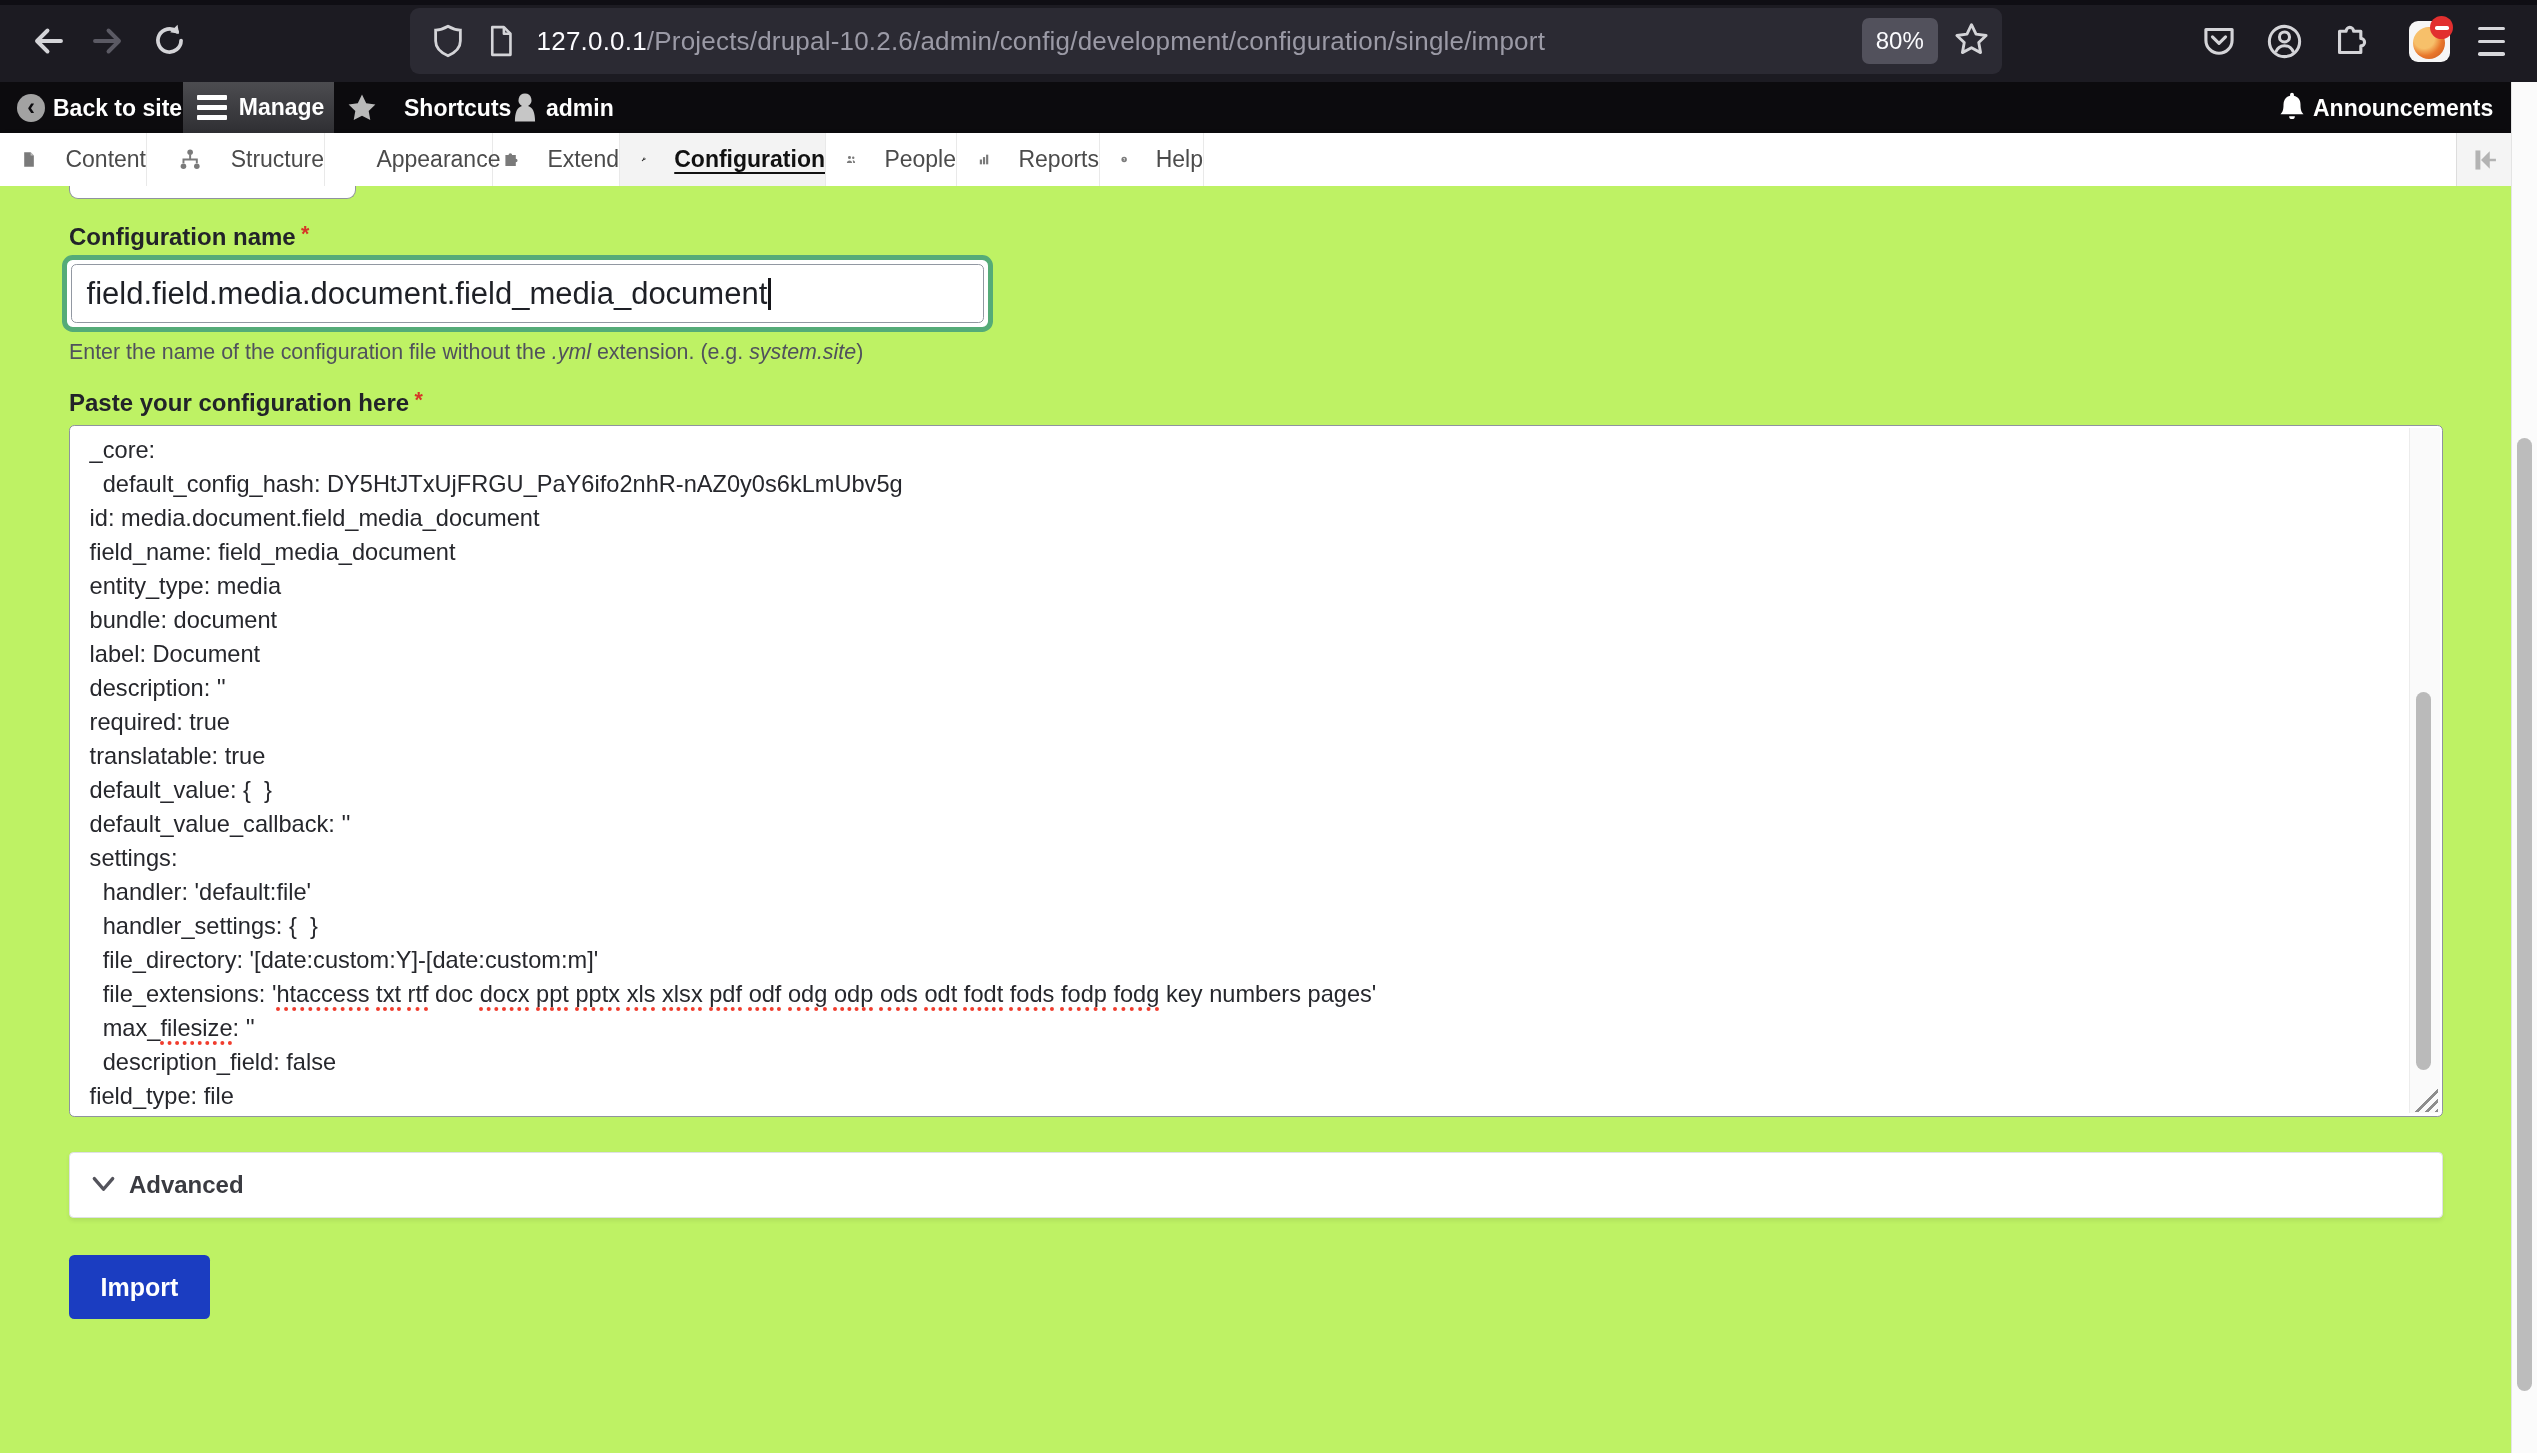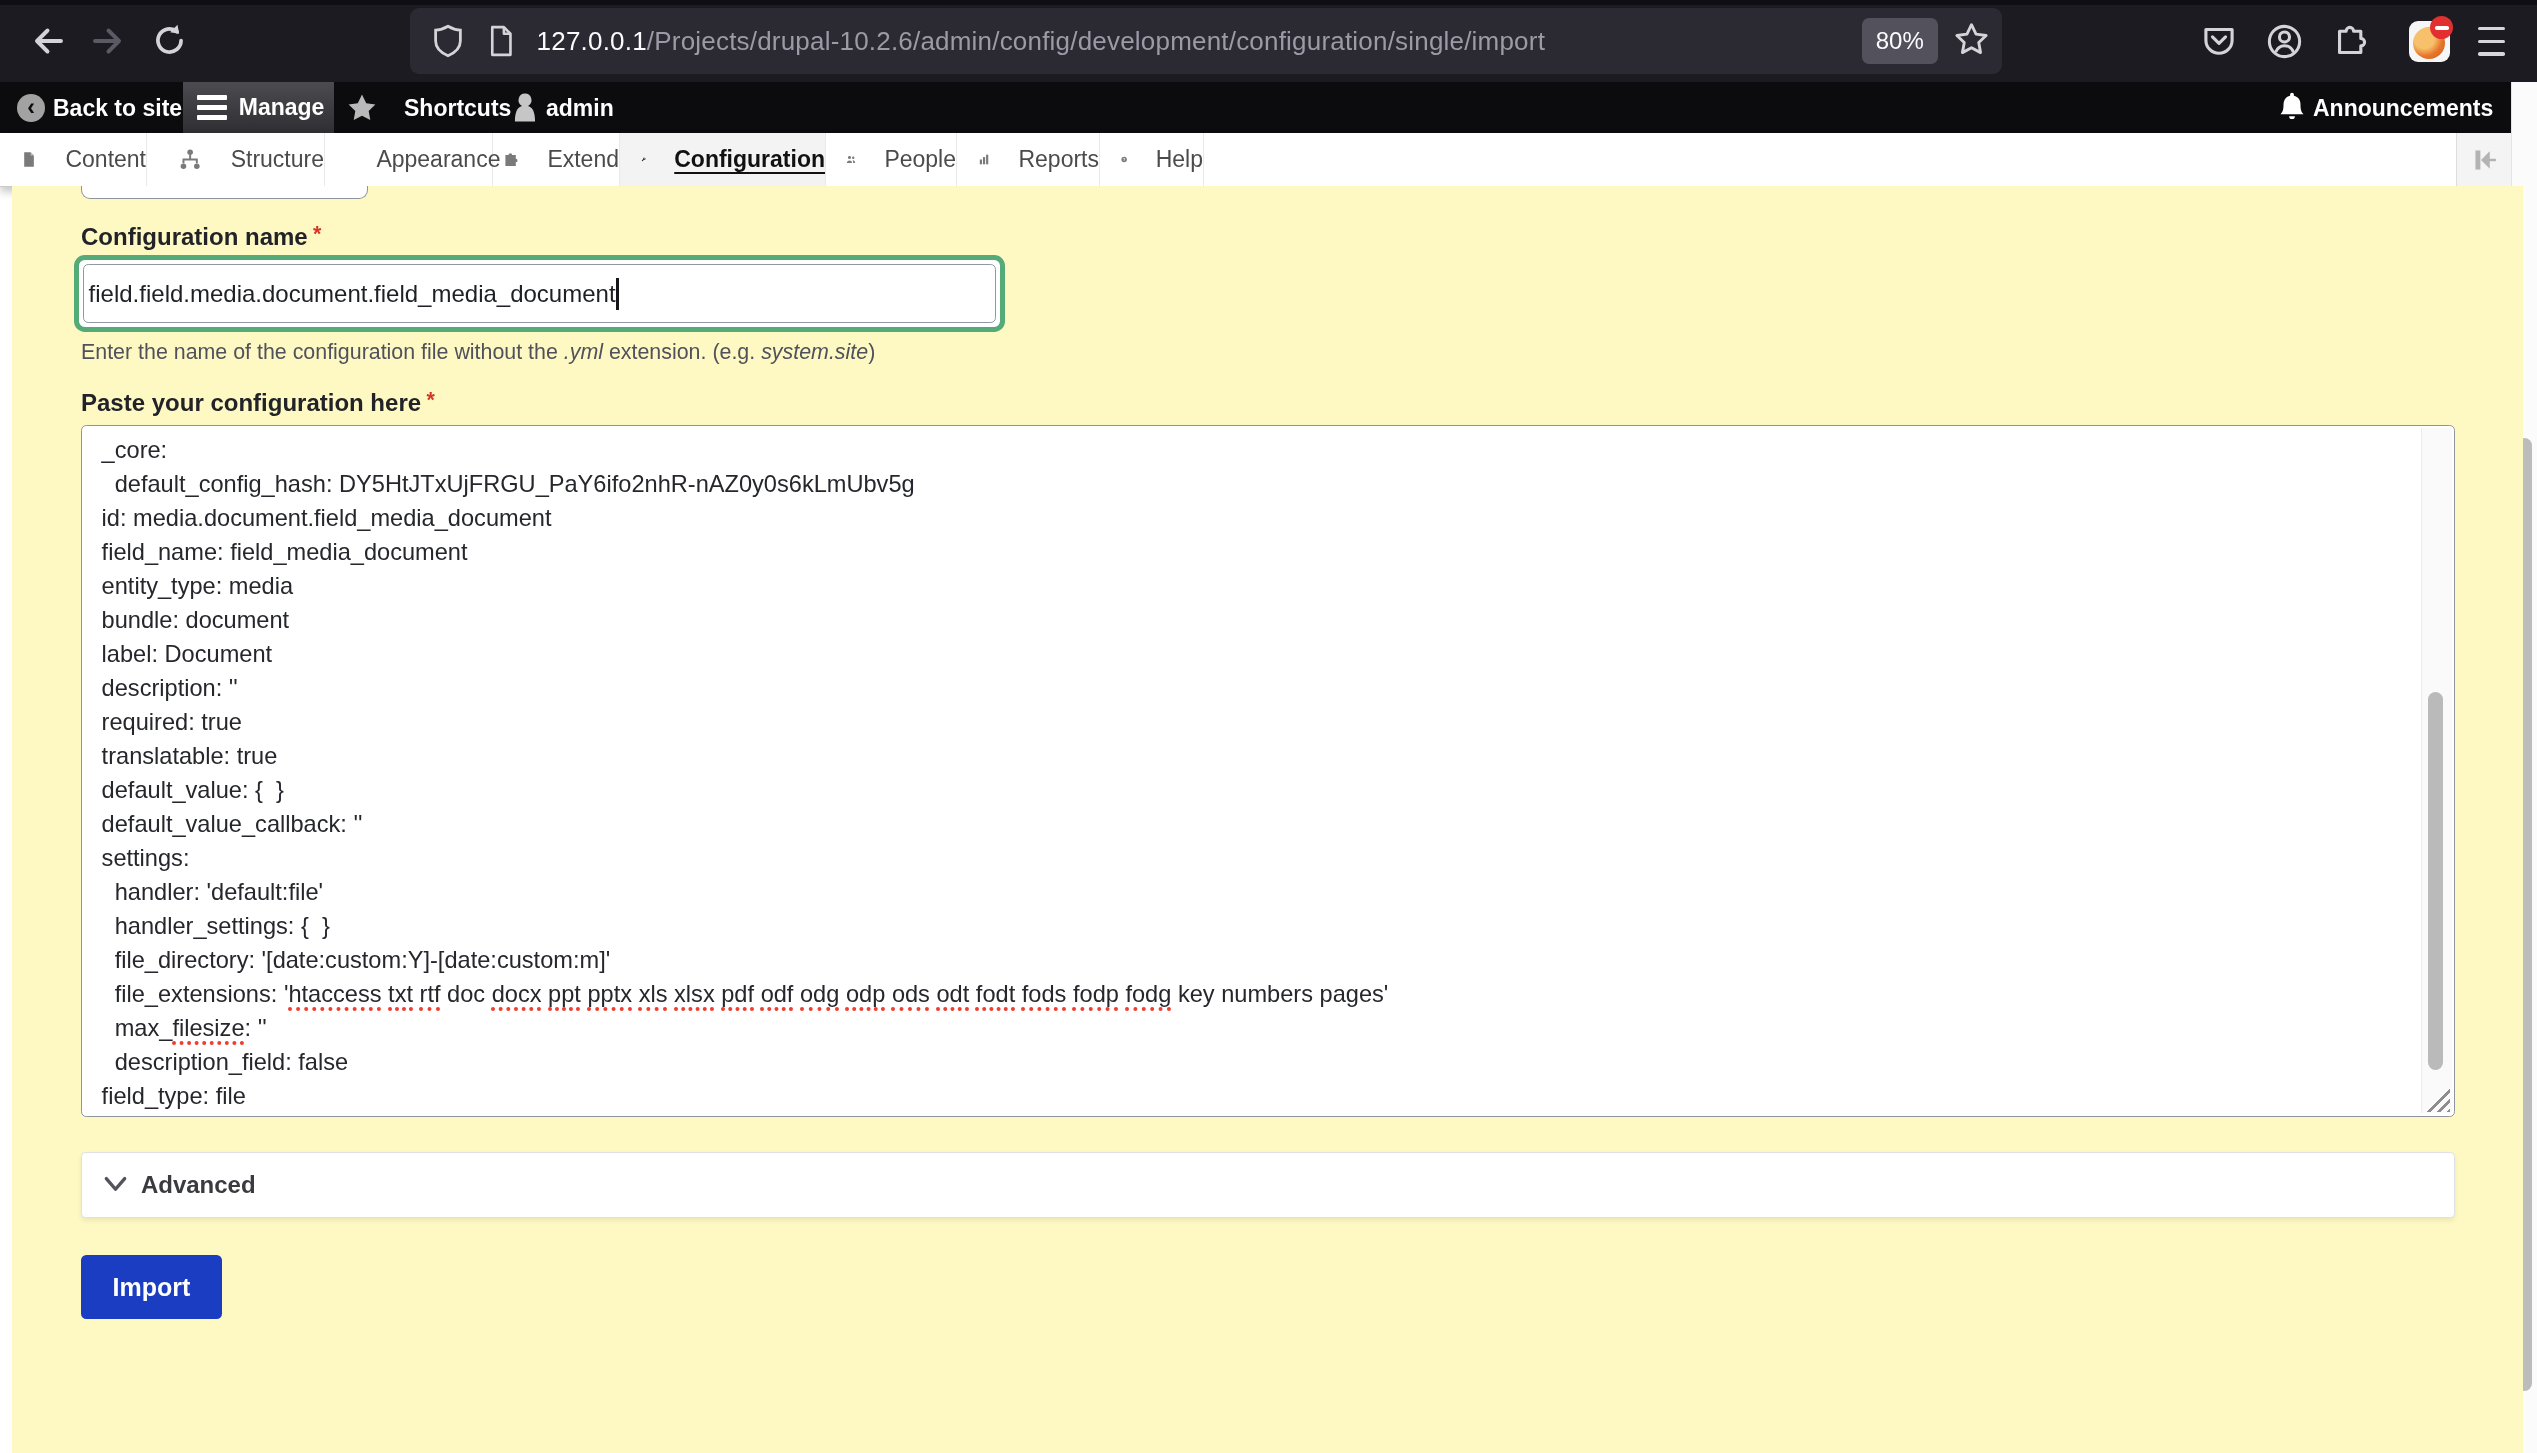--- a/index.html
+++ b/index.html
@@ -49,29 +49,29 @@
   .mi3{left:482px;width:138px;} .mi4{left:620px;width:206px;} .mi5{left:825px;width:132px;}
   .mi6{left:957px;width:143px;} .mi7{left:1100px;width:104px;}
   .pin-btn{position:absolute;left:2456px;top:0;width:55px;height:53px;background:#f4f4f4;border-left:0.9px solid #ddd;
            display:flex;align-items:center;justify-content:center;}
 
   
   .page-scroll{position:absolute;left:2511px;top:82px;width:27px;height:1371px;background:#fbfbfb;border-left:0.9px solid #e4e4e4;}
   .page-thumb{position:absolute;left:5.3px;top:356px;width:15px;height:953px;background:#bcbcbc;border-radius:8px;}
 
   
-  .content{position:absolute;left:12px;top:186px;width:2511px;height:1267px;background:#fef9c3;}
+  .content{position:absolute;left:0;top:186px;width:2511px;height:1267px;background:#bef264;}
   .partial-select{position:absolute;left:69px;top:0px;width:285px;height:11.6px;
                   border:1.8px solid #8f939e;border-top:none;border-radius:0 0 9px 9px;background:#fff;}
   .field-label{position:absolute;font-size:24px;font-weight:700;color:#222329;white-space:nowrap;}
   .req{color:#d63627;font-size:21.4px;font-weight:700;vertical-align:3.6px;margin-left:5.3px;}
   .name-focus{position:absolute;left:62px;top:69px;width:931px;height:77px;border:5.3px solid #55ab78;border-radius:10.7px;
               box-sizing:border-box;background:#fff;}
   .name-input{position:absolute;left:3.6px;top:3.6px;right:3.6px;bottom:3.6px;border:1.8px solid #9298a2;border-radius:5.3px;
-              display:flex;align-items:center;padding-left:5px;font-size:24px;color:#1e2026;white-space:nowrap;overflow:hidden;}
+              display:flex;align-items:center;padding-left:15px;font-size:31px;color:#1e2026;white-space:nowrap;overflow:hidden;}
   .caret{display:inline-block;width:2.7px;height:32px;background:#16161a;margin-left:0.9px;vertical-align:-6.2px;}
   .helper{position:absolute;left:69px;top:154px;font-size:21.4px;color:#50515c;white-space:nowrap;}
   .helper em{font-style:italic;}
 
   .yaml-box{position:absolute;left:69px;top:239px;width:2374px;height:692px;border:1.8px solid #8f939e;border-radius:5.3px;
             box-sizing:border-box;background:#fff;overflow:hidden;}
   .yaml-text{position:absolute;left:19.6px;top:7.1px;right:39px;font-size:23.6px;line-height:34px;color:#26272c;}
   .yline{white-space:pre;}
   .miss{text-decoration:underline;text-decoration-style:dotted;text-decoration-color:#f03d2e;
         text-decoration-thickness:3.6px;text-underline-offset:5.3px;}

